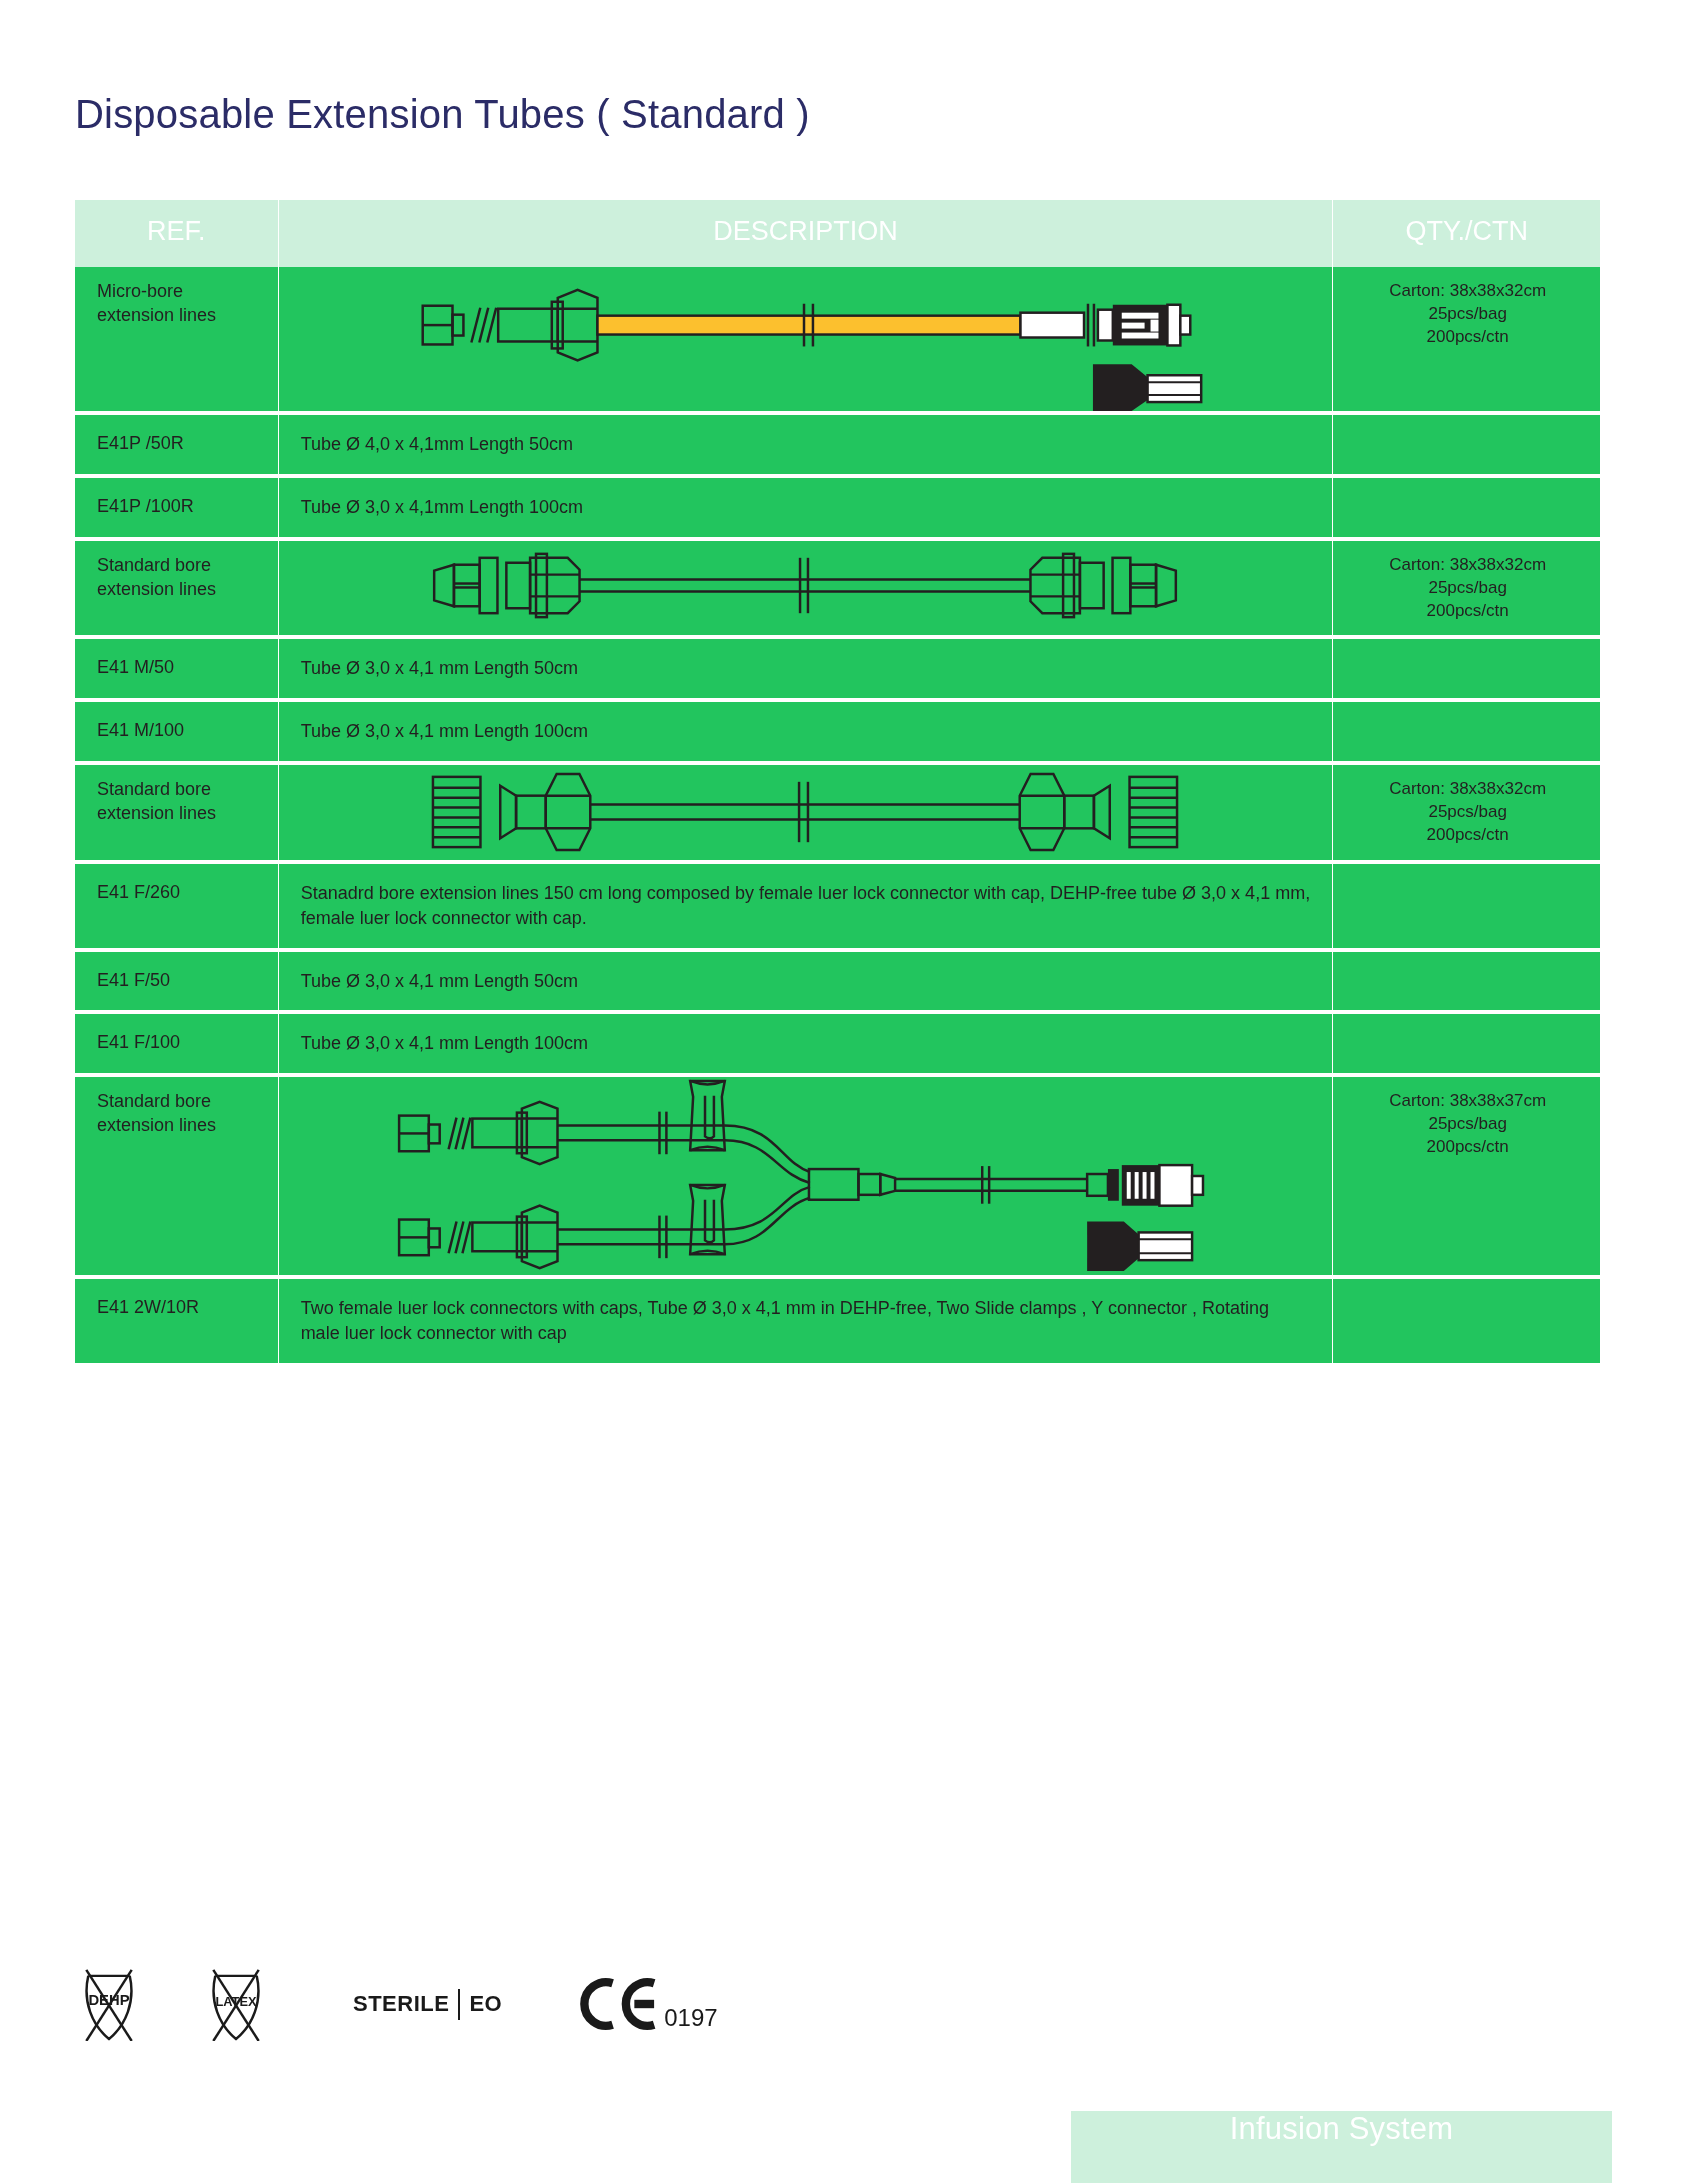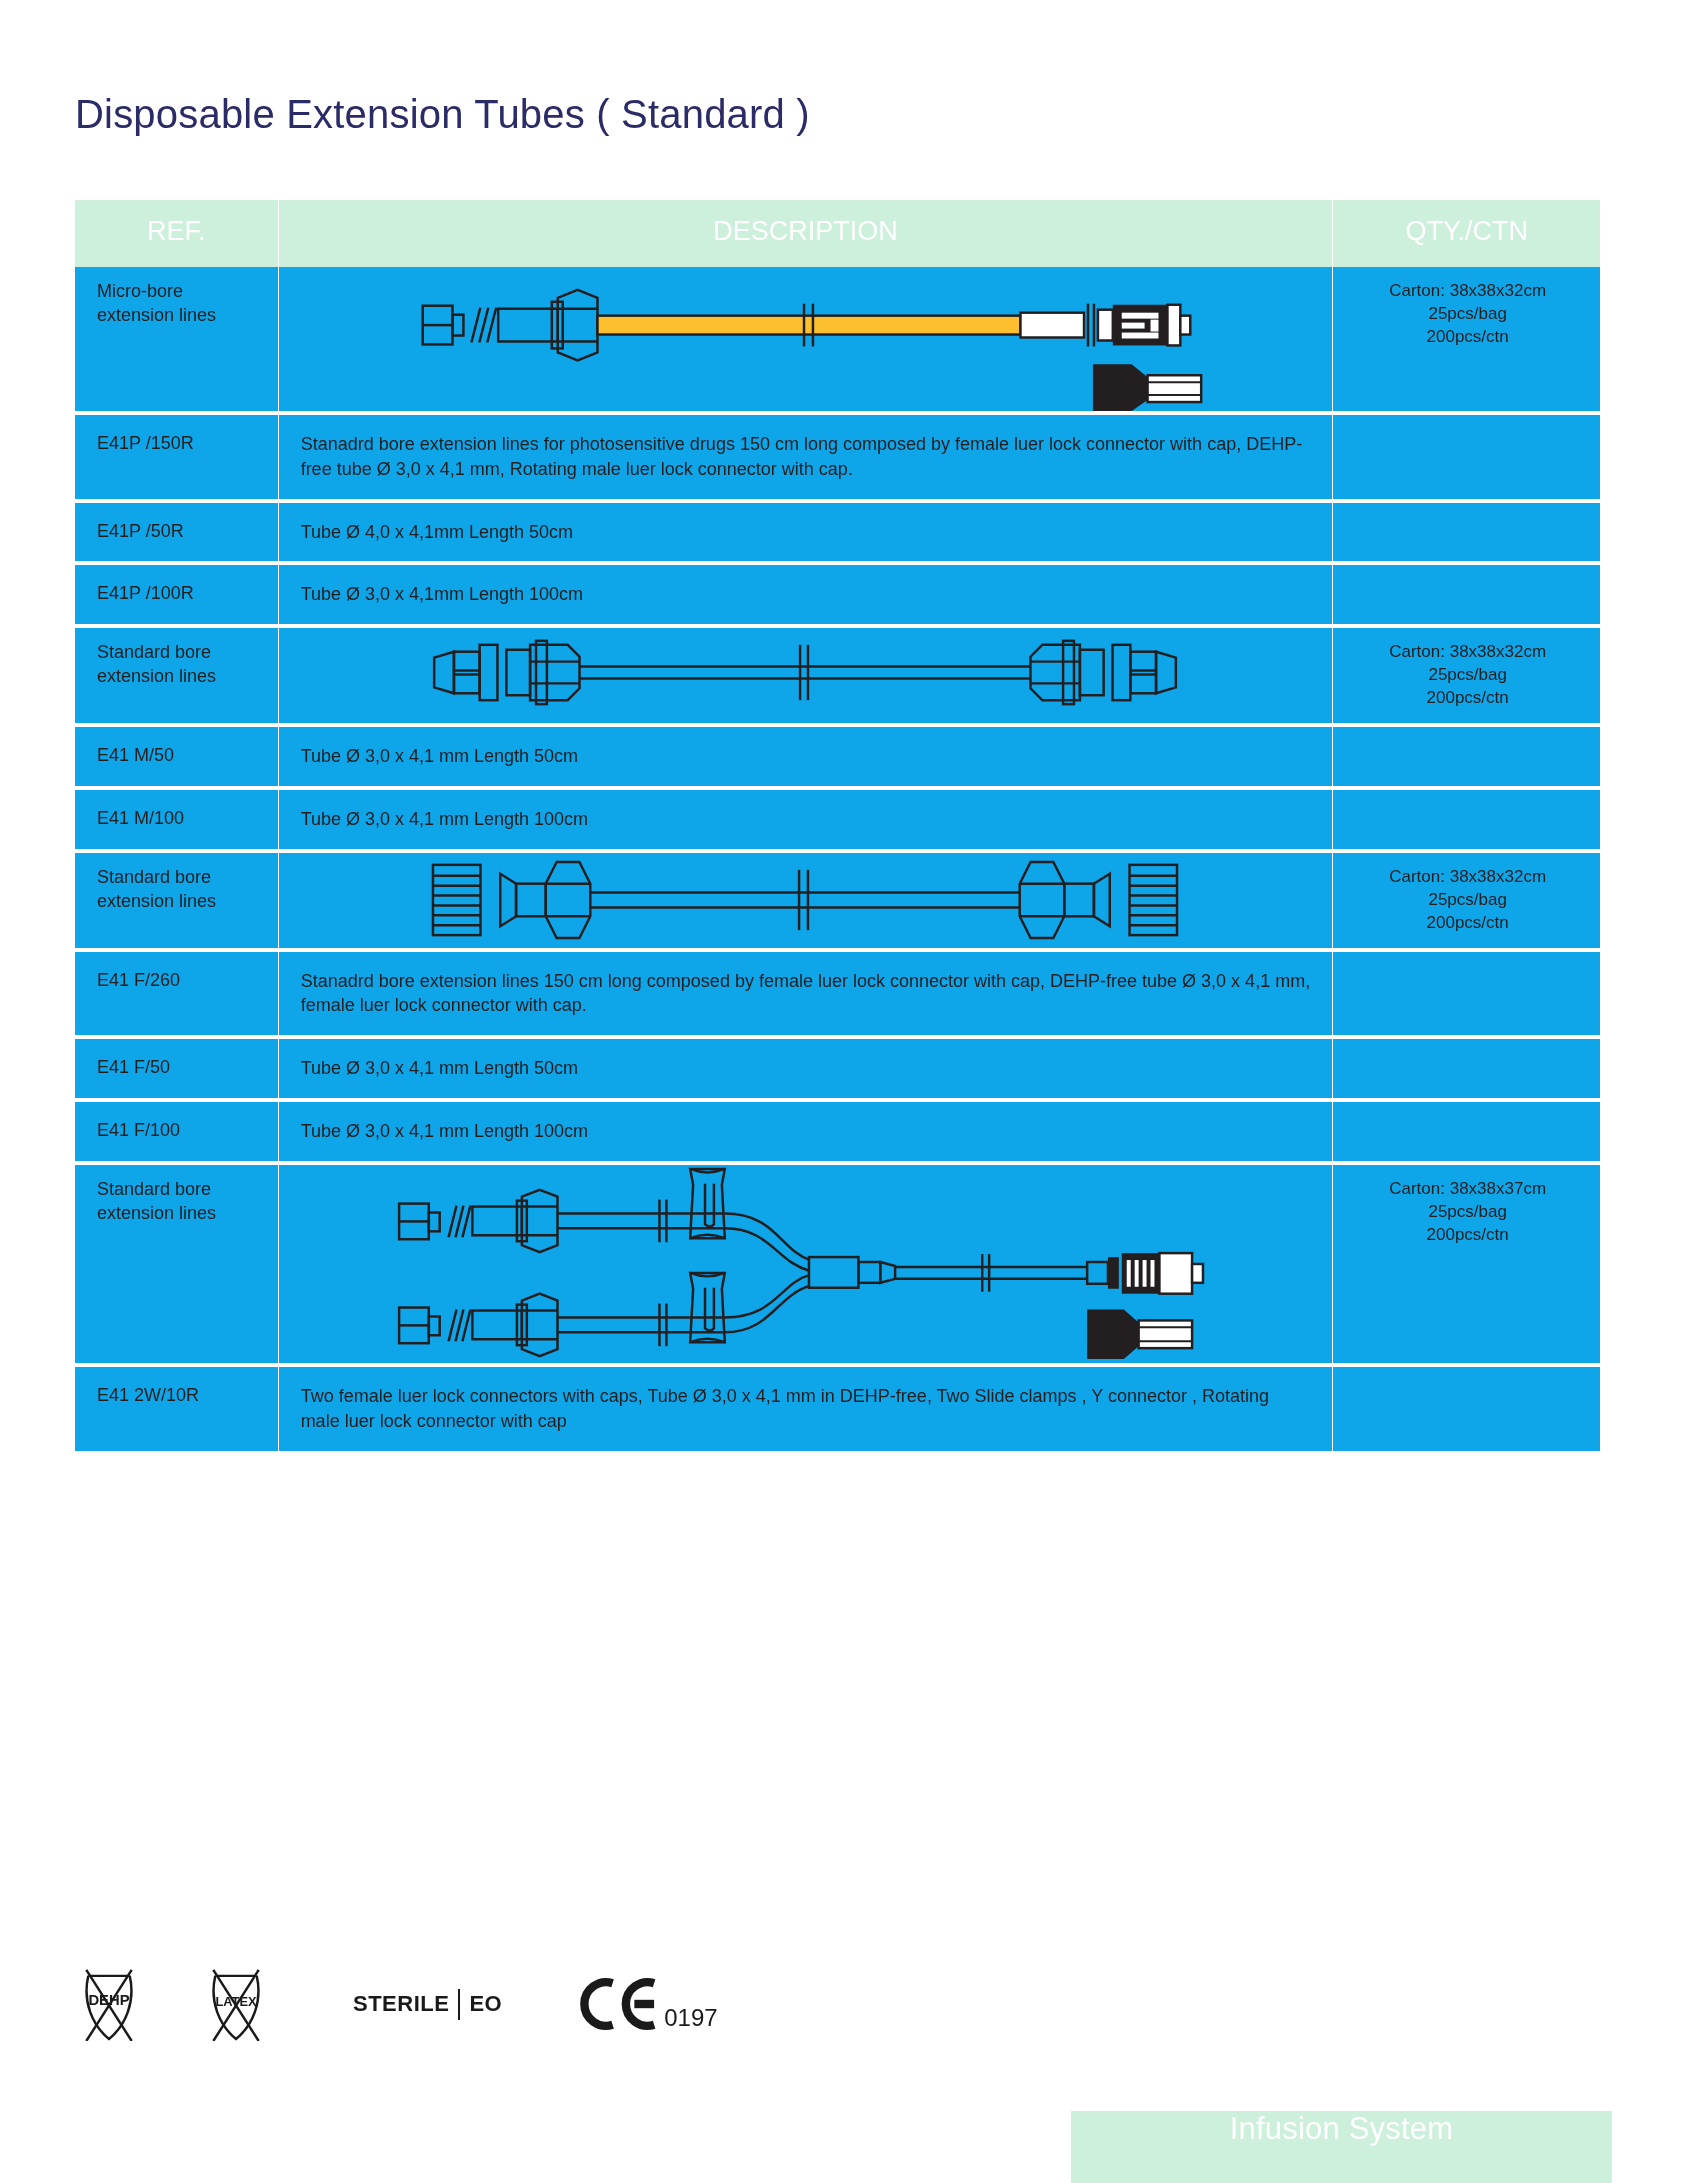--- a/index.html
+++ b/index.html
@@ -47,21 +47,21 @@
     height: 67px;
     padding: 0 0 4px 0;
     border-right: 1.5px solid #ffffff;
     vertical-align: middle;
   }
   th.th-ref  { text-align: center; }
   th.th-desc { text-align: center; }
   th.th-qty  { text-align: center; border-right: none; }
 
   .catalog-table td {
-    background: #0ea5e9;
+    background: #22c55e;
     border-right: 1.5px solid #ffffff;
     border-bottom: 4px solid #ffffff;
     vertical-align: top;
     padding: 17px 20px 17px 22px;
   }
   .catalog-table td.qty-cell { border-right: none; }
 
   .ref-cell {
     font-size: 18px;
     line-height: 1.33;
@@ -226,25 +226,20 @@
               <line x1="1540" y1="258" x2="1648" y2="258" stroke="#231f20" stroke-width="4"></line>
             </g>
           </svg>
         </div>
       </td>
       <td class="qty-cell">Carton: 38x38x32cm
 25pcs/bag
 200pcs/ctn</td>
     </tr>
 
-    <tr>
-      <td class="ref-cell">E41P /150R</td>
-      <td class="desc-cell">Stanadrd bore extension lines for photosensitive drugs 150 cm long composed by female luer lock connector with cap, DEHP-free tube Ø 3,0 x 4,1 mm, Rotating male luer lock connector with cap.</td>
-      <td class="qty-cell"></td>
-    </tr>
 
     <tr>
       <td class="ref-cell">E41P /50R</td>
       <td class="desc-cell">Tube Ø 4,0 x 4,1mm Length 50cm</td>
       <td class="qty-cell"></td>
     </tr>
 
     <tr>
       <td class="ref-cell">E41P /100R</td>
       <td class="desc-cell">Tube Ø 3,0 x 4,1mm Length 100cm</td>

